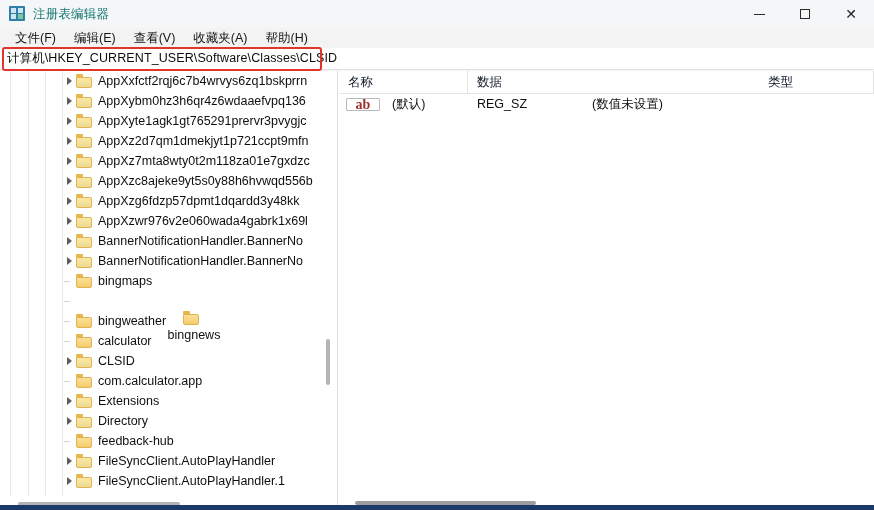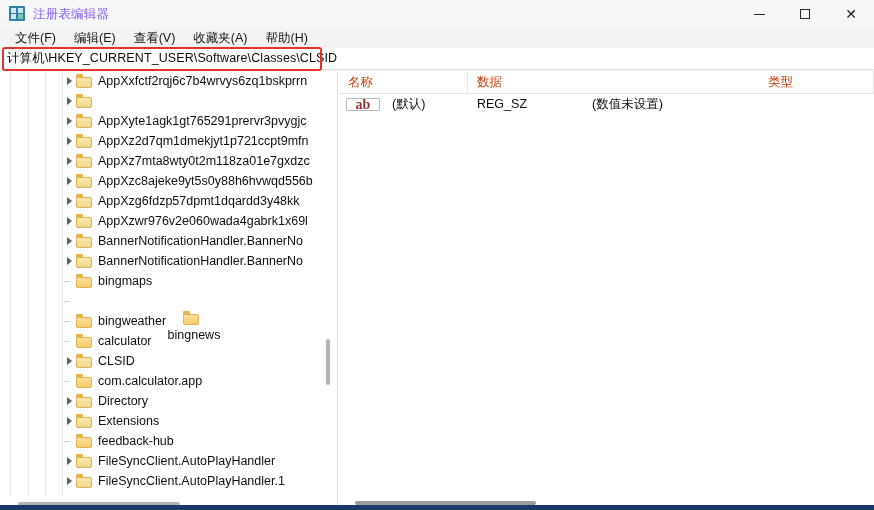--- a/index.html
+++ b/index.html
@@ -38,21 +38,21 @@
   }
   .title-icon .c1, .title-icon .c2, .title-icon .c3, .title-icon .c4 {
     position: absolute; width: 5px; height: 5px;
     background: #cfe6f2;
   }
   .title-icon .c1 { left: 2px;  top: 2px; }
   .title-icon .c2 { left: 9px;  top: 2px; }
   .title-icon .c3 { left: 2px;  top: 8px; }
   .title-icon .c4 { left: 9px;  top: 8px; background: #7fc8a0; }
   .title-text {
-    font-size: 12.5px; color: #8b5cf6;
+    font-size: 12.5px; color: #0f766e;
     letter-spacing: .2px;
     white-space: nowrap;
   }
 
   .wincontrols {
     position: absolute; right: 0; top: 0;
     height: 28px; display: flex;
   }
   .wc {
     width: 46px; height: 28px;
@@ -214,21 +214,21 @@
   .list-header {
     position: absolute; left: 0; top: 0;
     width: 535px; height: 23px;
     background: #ffffff;
     border-bottom: 1px solid #e3e3e3;
     display: flex;
   }
   .col {
     position: relative;
     font-size: 12.5px;
-    color: #c2410c;
+    color: #0f172a;
     line-height: 22px;
     padding-left: 9px;
     border-right: 1px solid #e3e3e3;
     height: 23px;
     flex: 0 0 auto;
     white-space: nowrap;
   }
   .col.c-name { width: 129px; }
   .col.c-type { width: 115px; }
   .col.c-data { width: 291px; border-right: none; }
@@ -343,20 +343,21 @@
             <span class="tree-label">AppXxfctf2rqj6c7b4wrvys6zq1bskprrn</span>
           </div>
           <div class="tree-row" style="padding-left: 62px;">
             <span class="expander">
               <span class="chev"></span>
             </span>
             <span class="folder open">
               <span class="tab"></span>
               <span class="body"></span>
             </span>
+            <span class="tree-label">AppXybm0hz3h6qr4z6wdaaefvpq136</span>
           </div>
           <div class="tree-row" style="padding-left: 62px;">
             <span class="expander">
               <span class="chev"></span>
             </span>
             <span class="folder open">
               <span class="tab"></span>
               <span class="body"></span>
             </span>
             <span class="tree-label">AppXyte1agk1gt765291prervr3pvygjc</span>
@@ -487,31 +488,31 @@
             <span class="tree-label">com.calculator.app</span>
           </div>
           <div class="tree-row" style="padding-left: 62px;">
             <span class="expander">
               <span class="chev"></span>
             </span>
             <span class="folder open">
               <span class="tab"></span>
               <span class="body"></span>
             </span>
+            <span class="tree-label">Extensions</span>
+          </div>
+          <div class="tree-row" style="padding-left: 62px;">
+            <span class="expander">
+              <span class="chev"></span>
+            </span>
+            <span class="folder open">
+              <span class="tab"></span>
+              <span class="body"></span>
+            </span>
             <span class="tree-label">Directory</span>
-          </div>
-          <div class="tree-row" style="padding-left: 62px;">
-            <span class="expander">
-              <span class="chev"></span>
-            </span>
-            <span class="folder open">
-              <span class="tab"></span>
-              <span class="body"></span>
-            </span>
-            <span class="tree-label">Extensions</span>
           </div>
           <div class="tree-row" style="padding-left: 62px;">
             <span class="stub" style="left: 64px;"></span>
             <span class="expander empty"></span>
             <span class="folder">
               <span class="tab"></span>
               <span class="body"></span>
             </span>
             <span class="tree-label">feedback-hub</span>
           </div>

